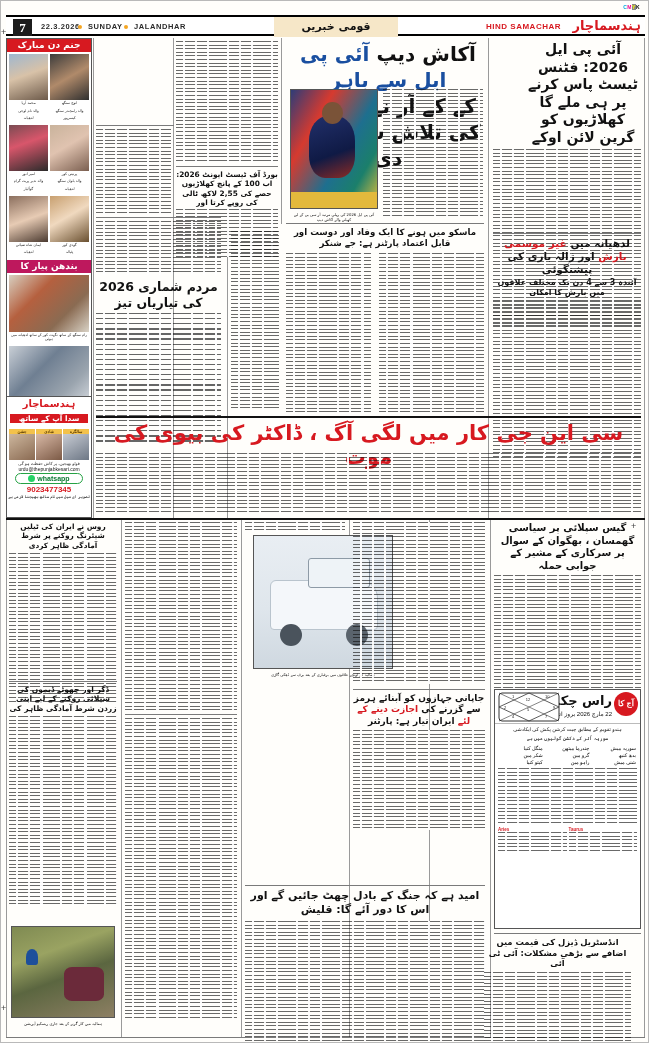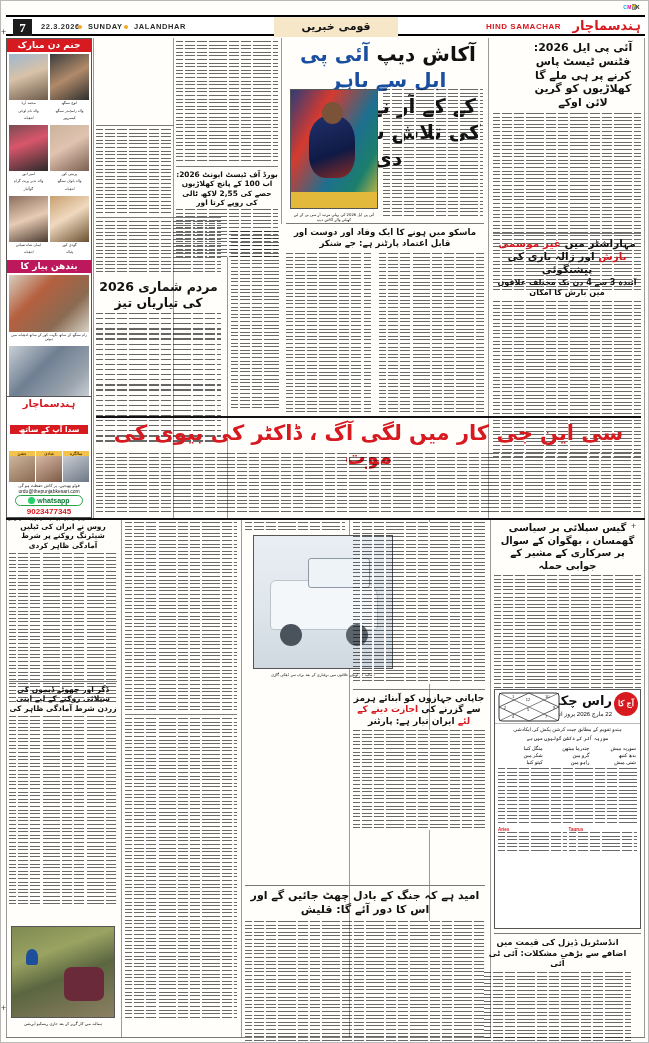--- a/index.html
+++ b/index.html
@@ -95,21 +95,21 @@
   .kid-grid{ display:grid; grid-template-columns:1fr 1fr; gap:2px; padding:2px; }
   .kid{ }
   .kid .photo{ width:100%; height:46px; }
 
   
   #ad-hs{ position:absolute; left:5px; top:395px; width:86px; height:122px;
     border:1px solid #555; background:#fff; }
   #ad-hs .logo{ text-align:center; color:#d71920; font-weight:bold; font-size:10px;
     direction:rtl; padding-top:1px; font-family:"DejaVu Sans",sans-serif; }
   #ad-hs .sub{ background:#d71920; color:#fff; text-align:center; font-size:7.5px;
-    font-weight:bold; direction:rtl; margin:16px 3px; font-family:"DejaVu Sans",sans-serif; }
+    font-weight:bold; direction:rtl; margin:5px 3px; font-family:"DejaVu Sans",sans-serif; }
   .ad-cols{ display:grid; grid-template-columns:1fr 1fr 1fr; gap:1px; padding:1px 2px; }
   .ad-cols .hdr{ background:#f3c24b; font-size:4px; text-align:center; direction:rtl;
      color:#5a3a00; font-weight:bold; }
   .ad-cols .ph{ height:26px; background:#d3d3d3; }
   #ad-hs .mail{ text-align:center; font-size:5px; color:#1a1a1a; }
   #wa{ margin:1px 8px; border:1px solid #25a244; border-radius:7px; height:11px;
        display:flex; align-items:center; justify-content:center; gap:2px; }
   #wa .g{ width:7px; height:7px; border-radius:50%; background:#25d366; }
   #wa span{ font-size:7px; font-weight:bold; color:#0b7a33; }
   #ad-hs .phone{ text-align:center; font-size:8px; font-weight:bold; color:#d71920; }
@@ -264,21 +264,21 @@
          background:#7a5338;"></div>
     <div style="position:absolute;left:0;bottom:0;width:100%;height:16px;background:#e3b93c;"></div>
   </div>
   <div class="phcap" style="position:absolute;left:289px;top:210px;width:88px;">آئی پی ایل 2026 کی پہلی مرتبہ آر سی بی کے لیے کھیلنے والے آکاش دیپ</div>
 
   <div class="col" style="left:382px;top:88px;width:100px;">
     <div class="faux f36" style="height:128px;"></div>
   </div>
 
   <div class="col" style="left:492px;top:40px;width:148px;">
-    <div class="hdl" style="font-size:11px;margin-left:32px;">آئی پی ایل 2026: فٹنس ٹیسٹ پاس کرنے پر ہی ملے گا کھلاڑیوں کو گرین لائن اوکے</div>
+    <div class="hdl" style="font-size:14px;margin-left:32px;">آئی پی ایل 2026: فٹنس ٹیسٹ پاس کرنے پر ہی ملے گا کھلاڑیوں کو گرین لائن اوکے</div>
     <div class="faux f36" style="height:180px;margin-top:3px;"></div>
   </div>
 
   <div class="hline" style="left:95px;top:124px;width:78px;"></div>
   <div class="col" style="left:95px;top:128px;width:75px;">
     <div class="faux f36" style="height:85px;"></div>
   </div>
 
   <div class="hline" style="left:175px;top:165px;width:102px;"></div>
   <div class="col" style="left:175px;top:169px;width:102px;">
@@ -306,21 +306,21 @@
     <div class="faux f36" style="height:54px;"></div>
   </div>
 
   <div class="col" style="left:230px;top:230px;width:48px;">
     <div class="faux f36" style="height:180px;"></div>
   </div>
 
   <div class="hline" style="left:492px;top:232px;width:148px;"></div>
   <div class="col" style="left:492px;top:236px;width:148px;">
     <div class="hdl" style="font-size:10.5px;">
-      <span>مہاراشٹر میں </span><span class="red">غیر موسمی بارش</span><span> اور ژالہ باری کی پیشنگوئی</span>
+      <span>لدھیانہ میں </span><span class="red">غیر موسمی بارش</span><span> اور ژالہ باری کی پیشنگوئی</span>
     </div>
     <div class="hdl" style="font-size:8px;margin-top:2px;">آئندہ 3 سے 4 دن تک مختلف علاقوں میں بارش کا امکان</div>
     <div class="faux f36" style="height:158px;margin-top:3px;"></div>
   </div>
 
   <div class="hline" style="left:95px;top:415px;width:545px;height:2px;background:#111;"></div>
   <div class="col" style="left:95px;top:420px;width:545px;">
     <div class="hdl" style="font-size:21px;line-height:1.15;">
       <span class="red">سی این جی کار میں لگی آگ ، ڈاکٹر کی بیوی کی موت</span>
     </div>

